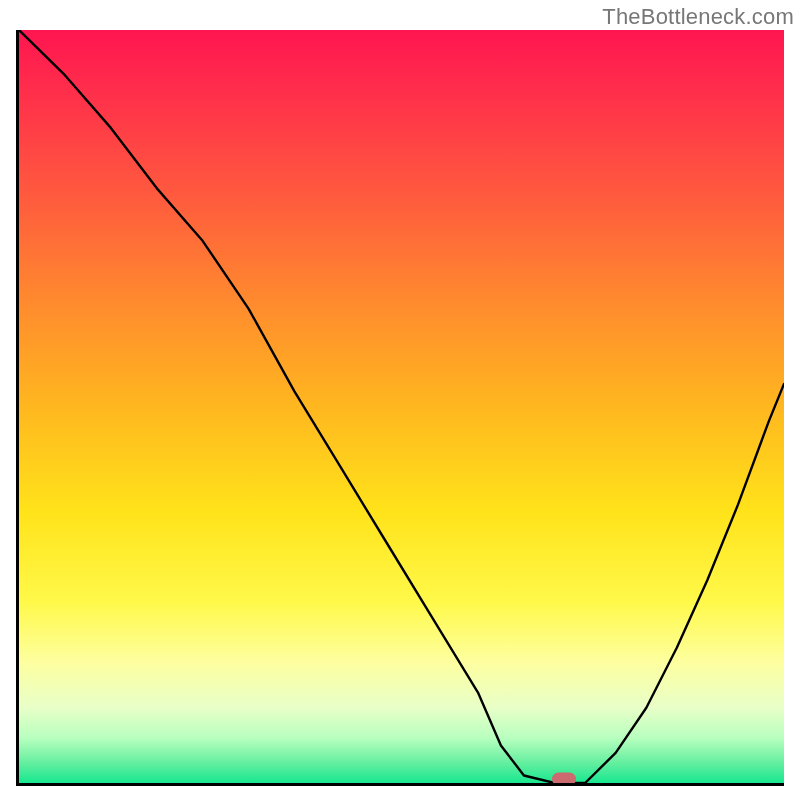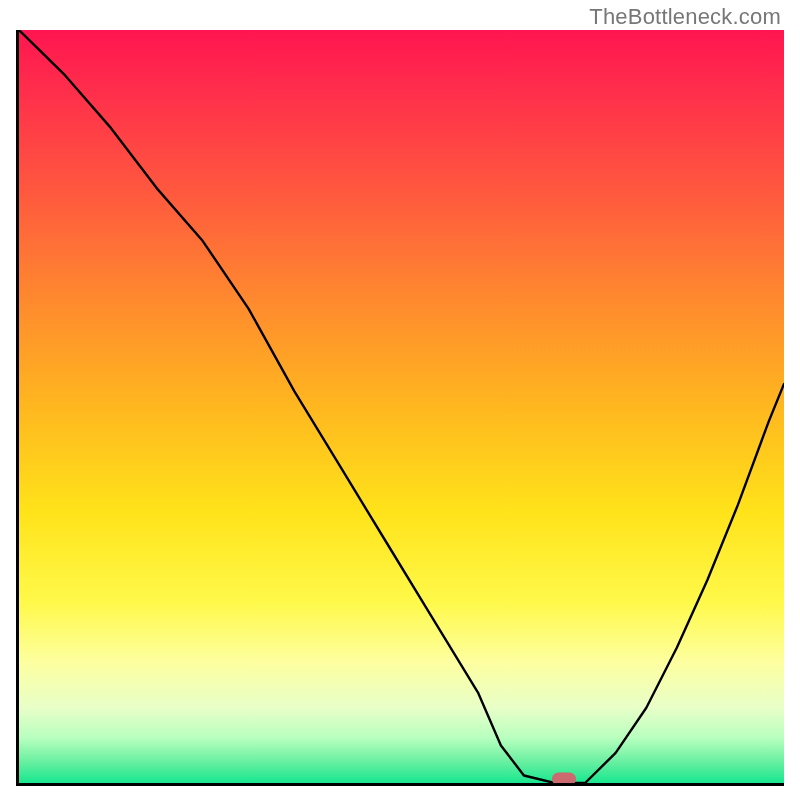--- a/index.html
+++ b/index.html
@@ -13,21 +13,21 @@
   }
   .frame {
     position: relative;
     width: 800px;
     height: 800px;
     box-sizing: border-box;
   }
   .watermark {
     position: absolute;
     top: 4px;
-    right: 19px;
+    right: 6px;
     font-size: 22px;
     font-weight: 400;
     color: #777;
     letter-spacing: 0.2px;
   }
   .plot {
     position: absolute;
     left: 16px;
     top: 30px;
     width: 768px;

